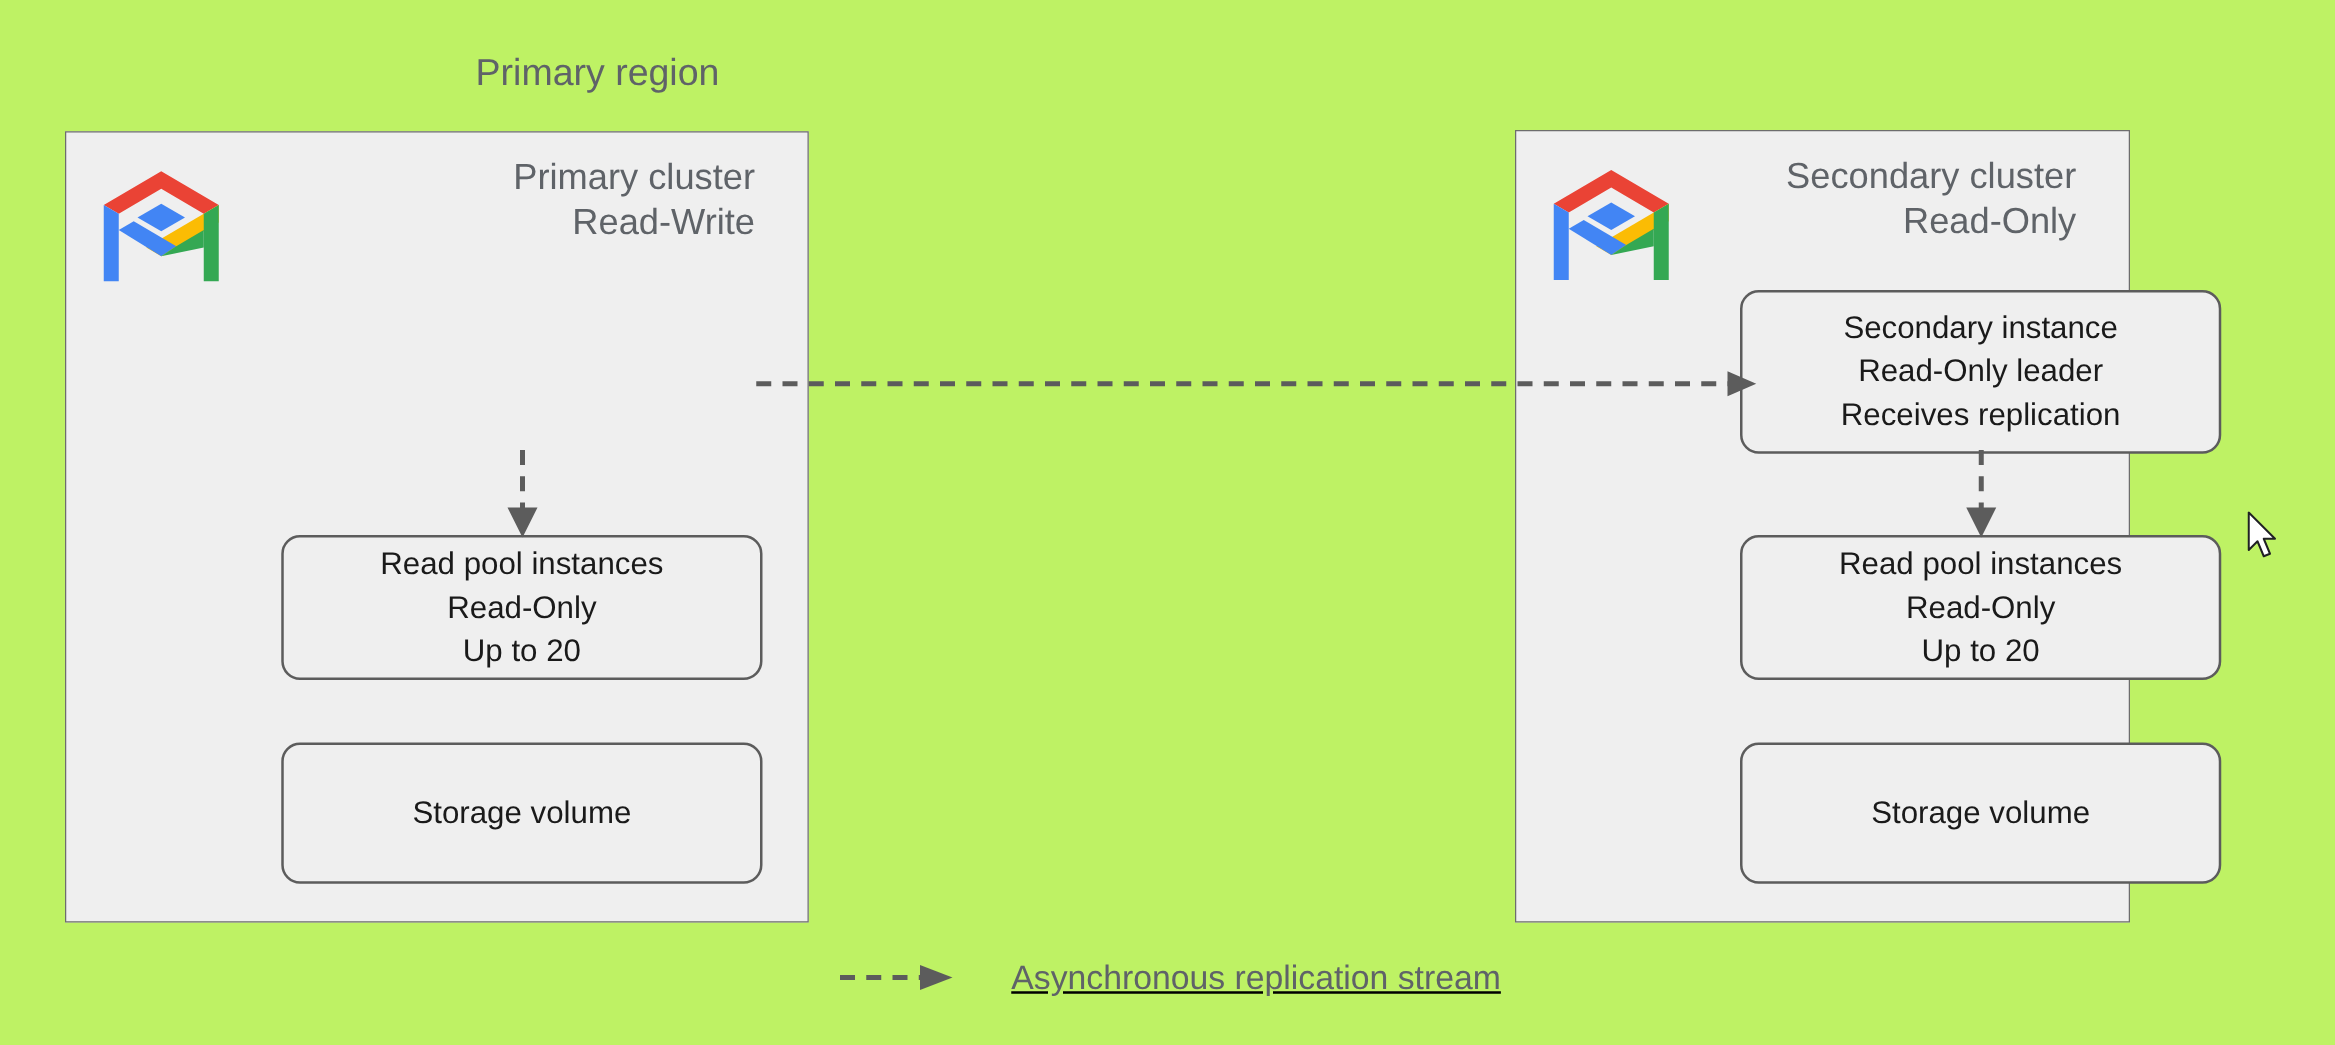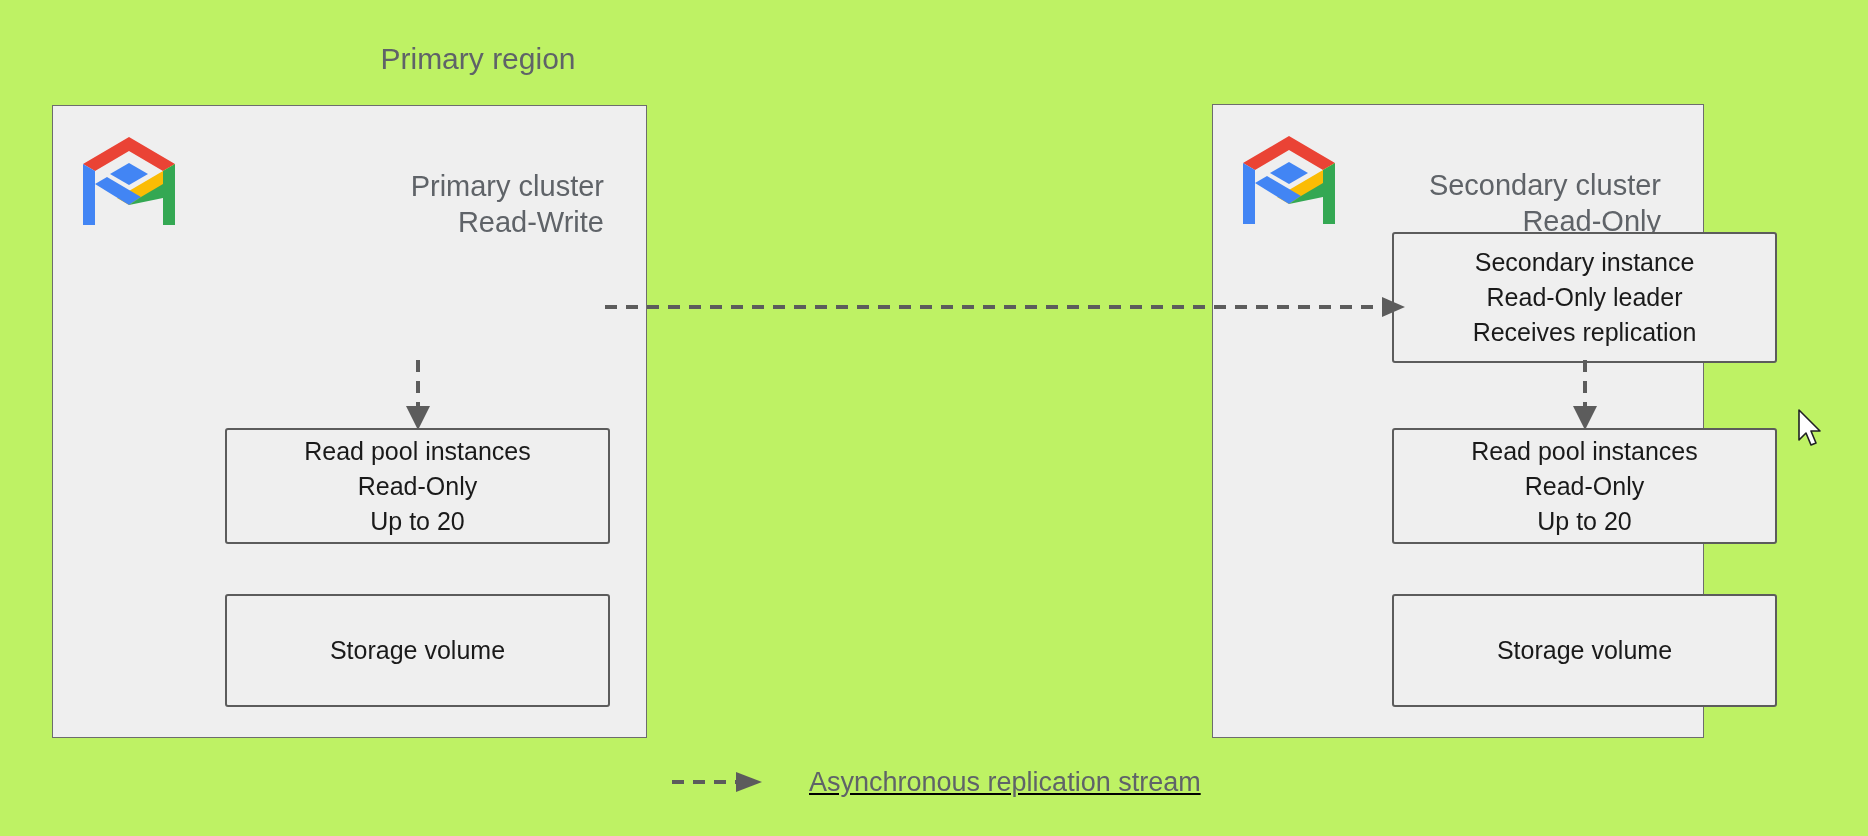--- a/index.html
+++ b/index.html
@@ -42,38 +42,37 @@
 
   .cluster-label {
     position: absolute;
     right: 42px;
     top: 18px;
     color: #5f6368;
     font-size: 29px;
     line-height: 36px;
     text-align: right;
     white-space: nowrap;
-    margin-top: 44px;
   }
 
   
   .logo {
     position: absolute;
     left: 22px;
     top: 23px;
     width: 108px;
     height: 102px;
   }
 
   
   .node-box {
     position: absolute;
     background: #efefef;
     border: 2.2px solid #5c5c5c;
-    border-radius: 3px;
+    border-radius: 15px;
     box-sizing: border-box;
     display: flex;
     flex-direction: column;
     align-items: center;
     justify-content: center;
     color: #1a1a1a;
     font-size: 25px;
     line-height: 35px;
     text-align: center;
   }

